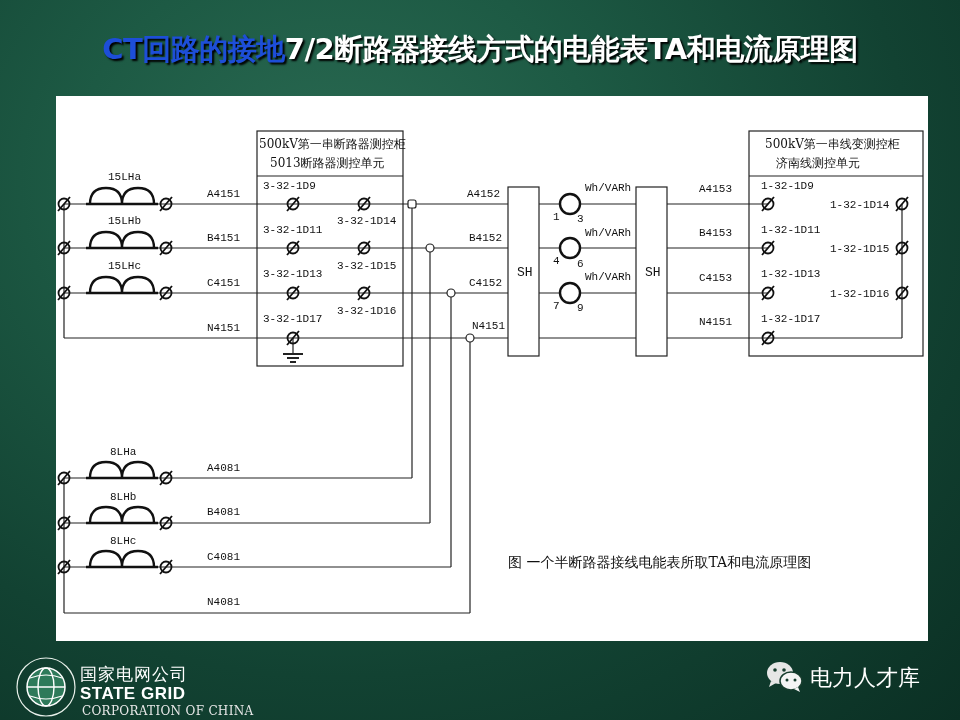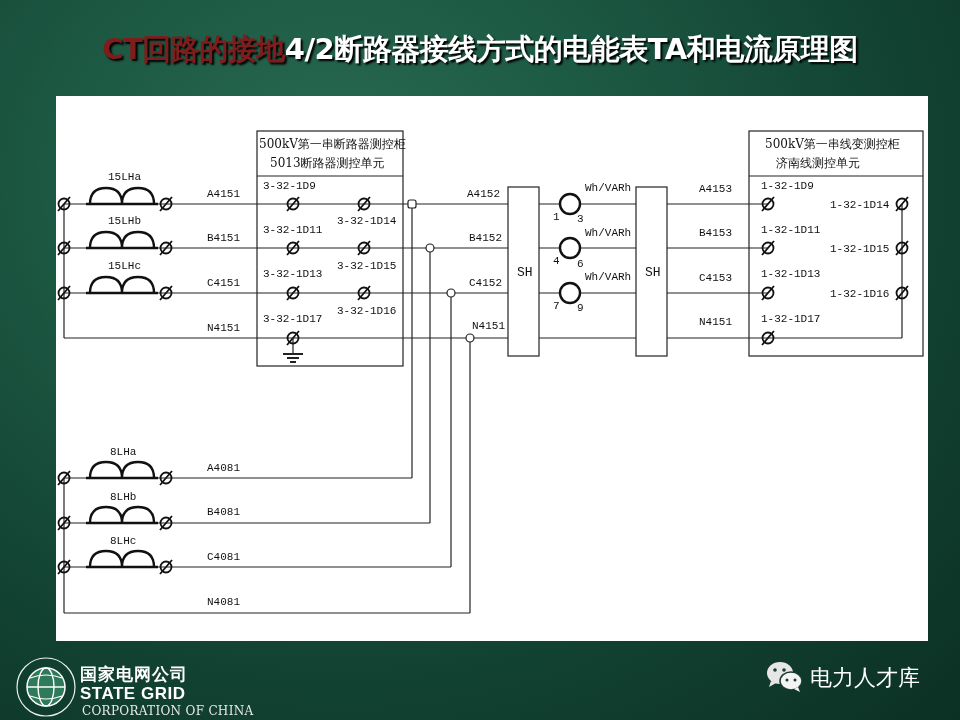--- a/index.html
+++ b/index.html
@@ -7,42 +7,42 @@
     width:960px; height:720px; overflow:hidden; position:relative;
     background: radial-gradient(ellipse at 35% 25%, #2a6a52 0%, #1d5a44 30%, #124232 65%, #0b3024 100%);
     font-family: "Liberation Sans", sans-serif;
   }
   .title {
     position:absolute; left:0; top:30px; width:960px; text-align:center;
     font-family: "DejaVu Sans", sans-serif; font-size:29px; font-weight:bold;
     color:#ffffff; text-shadow: 2px 2px 2px #000;
     letter-spacing:-0.5px;
   }
-  .title .yellow { color:#7f1d1d; }
+  .title .yellow { color:#1d4ed8; }
   .panel {
     position:absolute; left:56px; top:96px; width:872px; height:545px; background:#ffffff;
   }
   .panel svg { position:absolute; left:0; top:0; }
   .caption {
     position:absolute; left:452px; top:458px; font-family:"DejaVu Serif", serif;
     font-size:14px; color:#111; white-space:nowrap;
   }
   .footer-logo { position:absolute; left:14px; top:656px; width:64px; height:62px; }
-  .footer-cn { position:absolute; left:80px; top:663px; color:#fff; font-family:"DejaVu Sans", sans-serif; font-size:17px; font-weight:bold; letter-spacing:1px; }
+  .footer-cn { position:absolute; left:80px; top:663px; color:#fff; font-family:"DejaVu Sans", sans-serif; font-size:17px; font-weight:normal; letter-spacing:1px; }
   .footer-en { position:absolute; left:80px; top:684px; color:#fff; font-family:Liberation Sans, sans-serif; font-size:17px; font-weight:bold; letter-spacing:0.5px; }
   .footer-sub { position:absolute; left:82px; top:704px; color:#e8e8e8; font-family:"DejaVu Serif", serif; font-size:12px; letter-spacing:0.3px; }
   .wechat { position:absolute; left:765px; top:660px; width:40px; height:34px; }
   .wechat-label { position:absolute; left:810px; top:663px; color:#fff; font-family:"DejaVu Sans", sans-serif; font-size:22px;text-align:center; }
   svg text { font-family:"Liberation Mono", monospace; fill:#111; }
   svg .cn { font-family:"DejaVu Serif", serif; }
 </style>
 </head>
 <body>
 
-<div class="title"><span class="yellow">CT回路的接地</span><span>4/2断路器接线方式的电能表TA和电流原理图</span></div>
+<div class="title"><span class="yellow">CT回路的接地</span><span>7/2断路器接线方式的电能表TA和电流原理图</span></div>
 
 <div class="panel">
 
   <svg width="872" height="545" viewBox="0 0 872 545">
     <defs>
       <g id="term">
         <circle cx="0" cy="0" r="5.5" fill="none" stroke="#111" stroke-width="1.8"></circle>
         <line x1="-6" y1="7" x2="6" y2="-7" stroke="#111" stroke-width="1.8"></line>
       </g>
       <g id="coil">
@@ -209,20 +209,21 @@
       <text x="461" y="180">SH</text>
       <text x="589" y="180">SH</text>
     </g>
     <g font-size="12" class="cn">
       <text class="cn" x="203" y="52">500kV第一串断路器测控柜</text>
       <text class="cn" x="214" y="71">5013断路器测控单元</text>
       <text class="cn" x="709" y="52">500kV第一串线变测控柜</text>
       <text class="cn" x="720" y="71">济南线测控单元</text>
     </g>
   </svg>
+  <div class="caption">图  一个半断路器接线电能表所取TA和电流原理图</div>
 </div>
 
 <svg class="footer-logo" viewBox="0 0 64 62">
   <circle cx="32" cy="31" r="29" fill="none" stroke="#e8f0ea" stroke-width="1.2"></circle>
   <circle cx="32" cy="31" r="19" fill="#2e7a5a" stroke="#fff" stroke-width="1.5"></circle>
   <ellipse cx="32" cy="31" rx="8" ry="19" fill="none" stroke="#fff" stroke-width="1.4"></ellipse>
   <line x1="13" y1="31" x2="51" y2="31" stroke="#fff" stroke-width="1.4"></line>
   <path d="M16 22 Q32 16 48 22 M16 40 Q32 46 48 40" fill="none" stroke="#fff" stroke-width="1.2"></path>
 </svg>
 <div class="footer-cn">国家电网公司</div>

